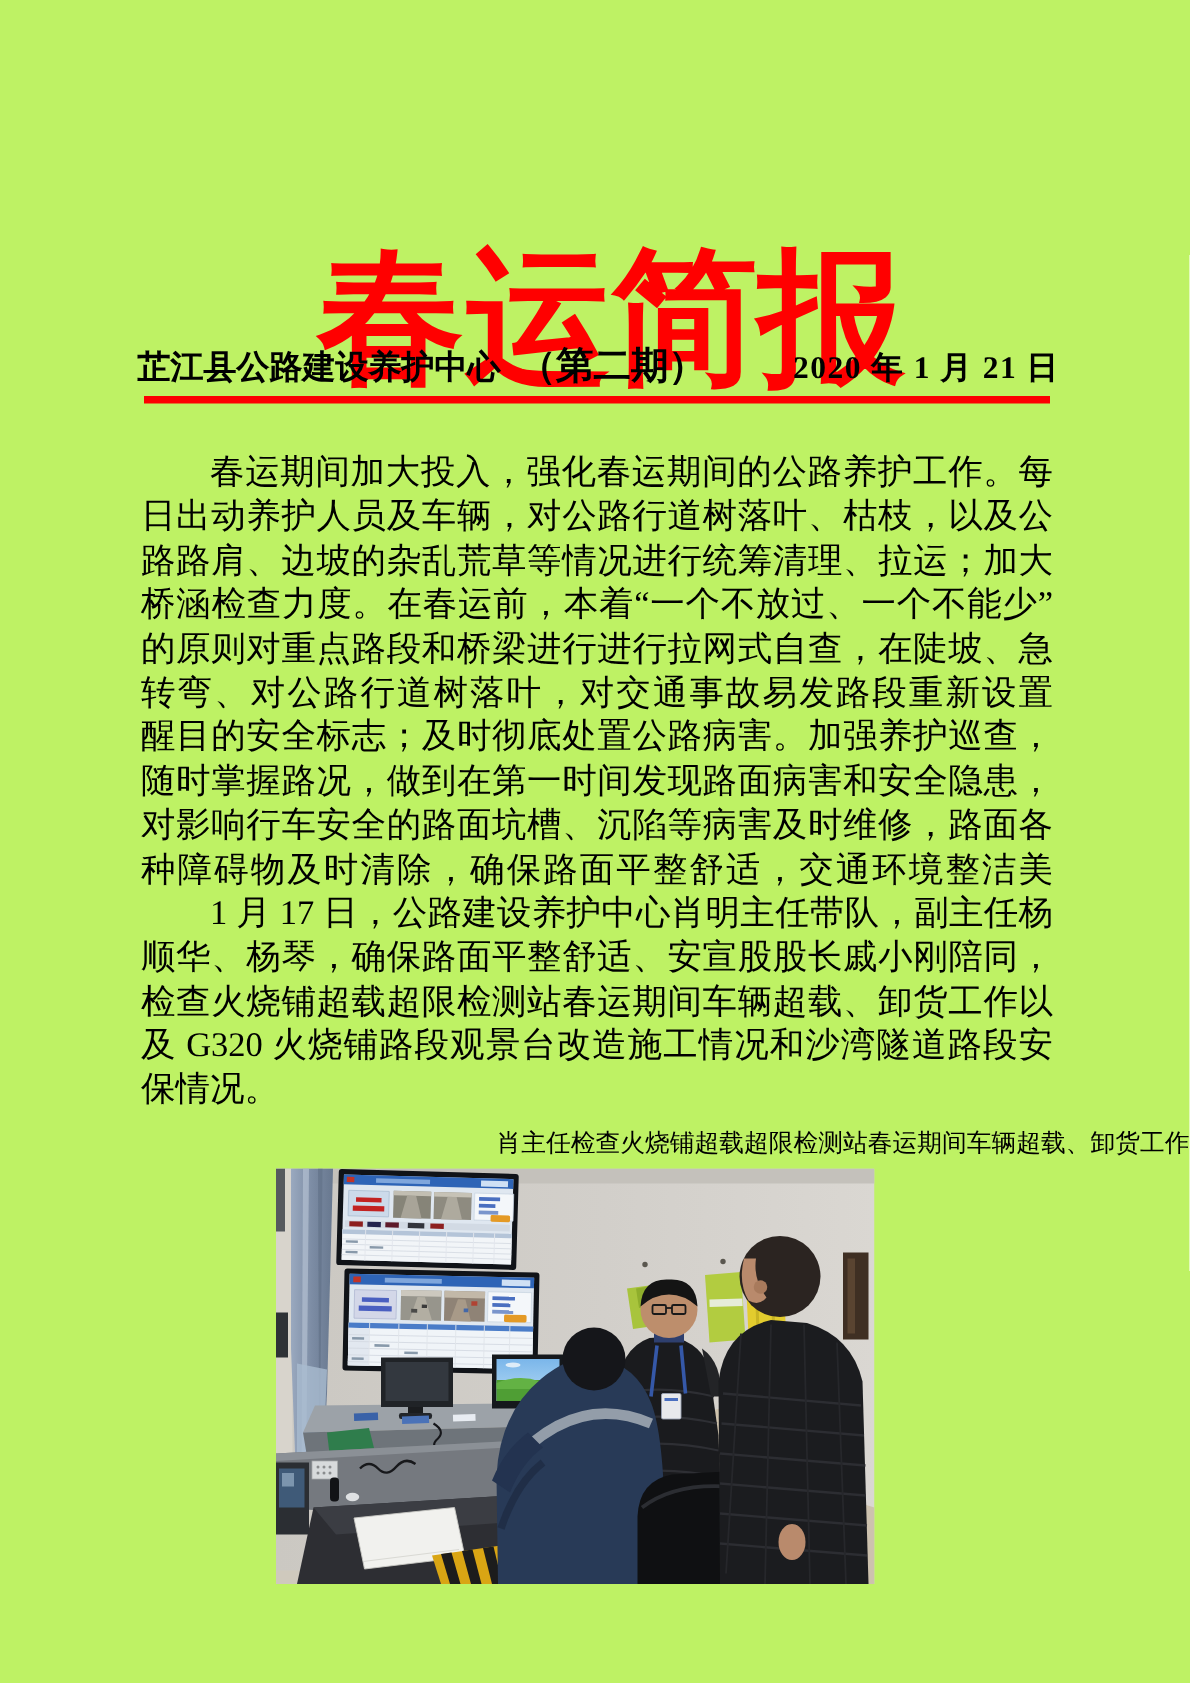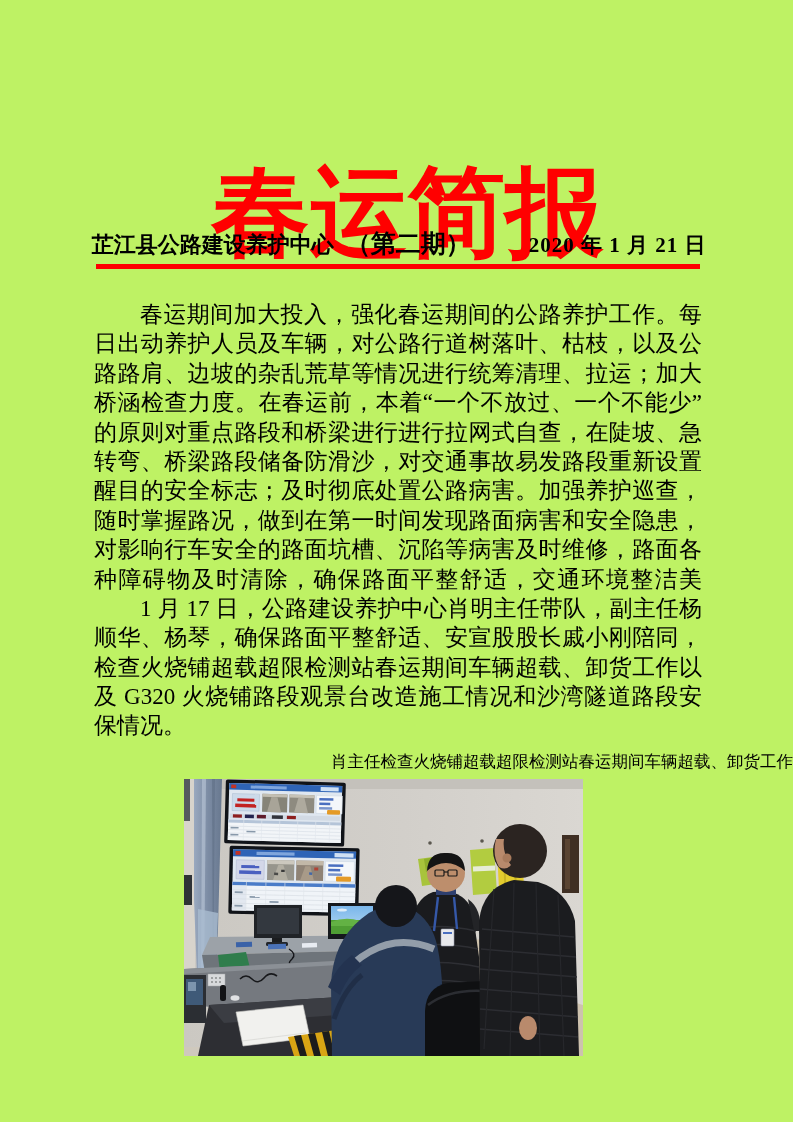--- a/index.html
+++ b/index.html
@@ -49,21 +49,21 @@
 
   <div class="rule"></div>
 
   <div class="bodytext">
     <div>
       <div class="line indent">春运期间加大投入，强化春运期间的公路养护工作。每</div>
       <div class="line">日出动养护人员及车辆，对公路行道树落叶、枯枝，以及公</div>
       <div class="line">路路肩、边坡的杂乱荒草等情况进行统筹清理、拉运；加大</div>
       <div class="line">桥涵检查力度。在春运前，本着“一个不放过、一个不能少”</div>
       <div class="line">的原则对重点路段和桥梁进行进行拉网式自查，在陡坡、急</div>
-      <div class="line">转弯、桥梁路段储备防滑沙，对交通事故易发路段重新设置</div>
+      <div class="line">转弯、对公路行道树落叶，对交通事故易发路段重新设置</div>
       <div class="line">醒目的安全标志；及时彻底处置公路病害。加强养护巡查，</div>
       <div class="line">随时掌握路况，做到在第一时间发现路面病害和安全隐患，</div>
       <div class="line">对影响行车安全的路面坑槽、沉陷等病害及时维修，路面各</div>
       <div class="line">种障碍物及时清除，确保路面平整舒适，交通环境整洁美观。</div>
     </div>
     <div>
       <div class="line indent">1 月 17 日，公路建设养护中心肖明主任带队，副主任杨</div>
       <div class="line">顺华、杨琴，确保路面平整舒适、安宣股股长戚小刚陪同，</div>
       <div class="line">检查火烧铺超载超限检测站春运期间车辆超载、卸货工作以</div>
       <div class="line">及 G320 火烧铺路段观景台改造施工情况和沙湾隧道路段安</div>

